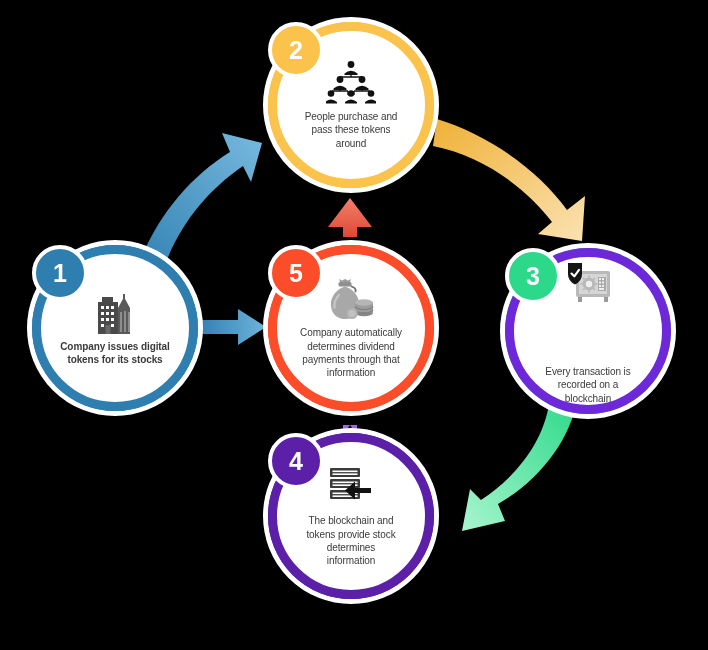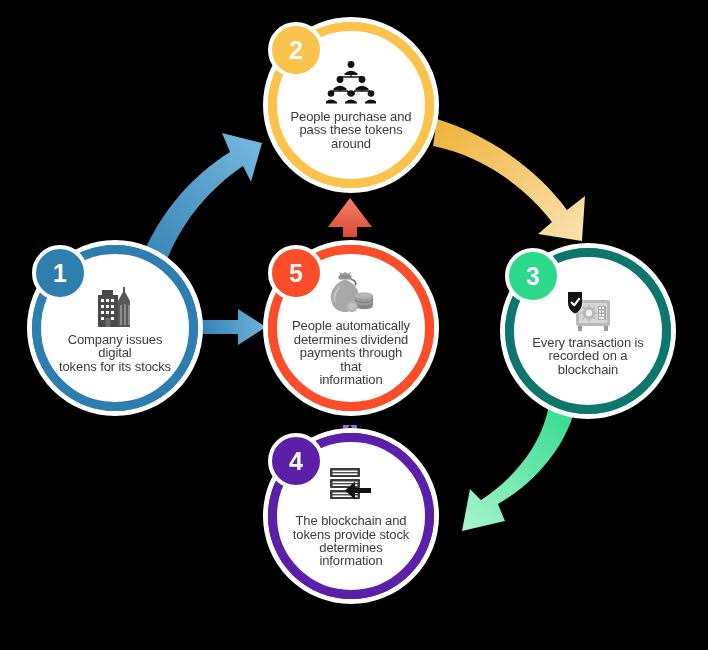--- a/index.html
+++ b/index.html
@@ -64,21 +64,21 @@
     height: 46px;
     display: flex;
     align-items: flex-end;
     justify-content: center;
     margin-bottom: 4px;
   }
   .node-icon svg { display: block; }
   .node-label {
     width: 124px;
     text-align: center;
-    font-size: 13px;
+    font-size: 10px;
     line-height: 13.4px;
     color: #3a3a3a;
     letter-spacing: -0.1px;
     white-space: pre-line;
   }
   .badge {
     position: absolute;
     width: 56px;
     height: 56px;
     box-sizing: border-box;
@@ -87,21 +87,21 @@
     display: flex;
     align-items: center;
     justify-content: center;
     z-index: 5;
     color: #ffffff;
     font-size: 25px;
     font-weight: bold;
     line-height: 1;
   }
   
-  #node-1 { left: 27px;  top: 240px; }
+  #node-1 { left: 27px;  top: 240px; font-weight: bold; }
   #node-2 { left: 263px; top: 17px;  }
   #node-3 { left: 500px; top: 243px; }
   #node-4 { left: 263px; top: 428px; }
   #node-5 { left: 263px; top: 240px; }
 
   #badge-1 { left: 32px;  top: 245px; }
   #badge-2 { left: 268px; top: 22px;  }
   #badge-3 { left: 505px; top: 248px; }
   #badge-4 { left: 268px; top: 433px; }
   #badge-5 { left: 268px; top: 245px; }
@@ -275,21 +275,21 @@
 pass these tokens
 around</div>
     </div>
   </div>
   <div class="badge" id="badge-2" style="background:#FBC34B;">
     <span>2</span>
   </div>
 
   <div class="node" id="node-3">
     <div class="node-ring" style="background:#2CD98A;"></div>
-    <div class="node-body" style="border:9px solid #0f766e;">
+    <div class="node-body" style="border:9px solid #6d28d9;justify-content:space-between;">
       <div class="node-icon">
         <svg width="52" height="42" viewBox="0 0 52 42">
           <rect x="14" y="10" width="34" height="26" rx="2" fill="#b9b9b9"></rect>
           <rect x="17" y="13" width="28" height="20" fill="#d6d6d6"></rect>
           <rect x="16" y="36" width="4" height="5" fill="#9a9a9a"></rect>
           <rect x="42" y="36" width="4" height="5" fill="#9a9a9a"></rect>
           <circle cx="27" cy="23" r="6.4" fill="#b9b9b9"></circle>
           <circle cx="27" cy="23" r="3.2" fill="#efefef"></circle>
           <g stroke="#b9b9b9" stroke-width="1.6">
             <path d="M27 14.5 V17 M27 29 V31.5 M18.5 23 H21 M33 23 H35.5"></path>
@@ -364,21 +364,21 @@
             <ellipse cx="38" cy="35" rx="9" ry="3.3" fill="#878787"></ellipse>
             <rect x="29" y="24.5" width="18" height="10.5" fill="#9c9c9c"></rect>
             <ellipse cx="38" cy="24.5" rx="9" ry="3.3" fill="#b5b5b5"></ellipse>
             <path d="M29 28.2 a9 3.3 0 0 0 18 0" fill="none" stroke="#7d7d7d" stroke-width="1.1"></path>
             <path d="M29 31.6 a9 3.3 0 0 0 18 0" fill="none" stroke="#7d7d7d" stroke-width="1.1"></path>
           </g>
           <circle cx="26" cy="35.5" r="5.6" fill="#b0b0b0"></circle>
           <circle cx="26" cy="35.5" r="3.6" fill="#c2c2c2"></circle>
         </svg>
       </div>
-      <div class="node-label">People automatically
+      <div class="node-label">Company automatically
 determines dividend
 payments through that
 information</div>
     </div>
   </div>
   <div class="badge" id="badge-5" style="background:#FB4D2A;">
     <span>5</span>
   </div>
 
 </div>

